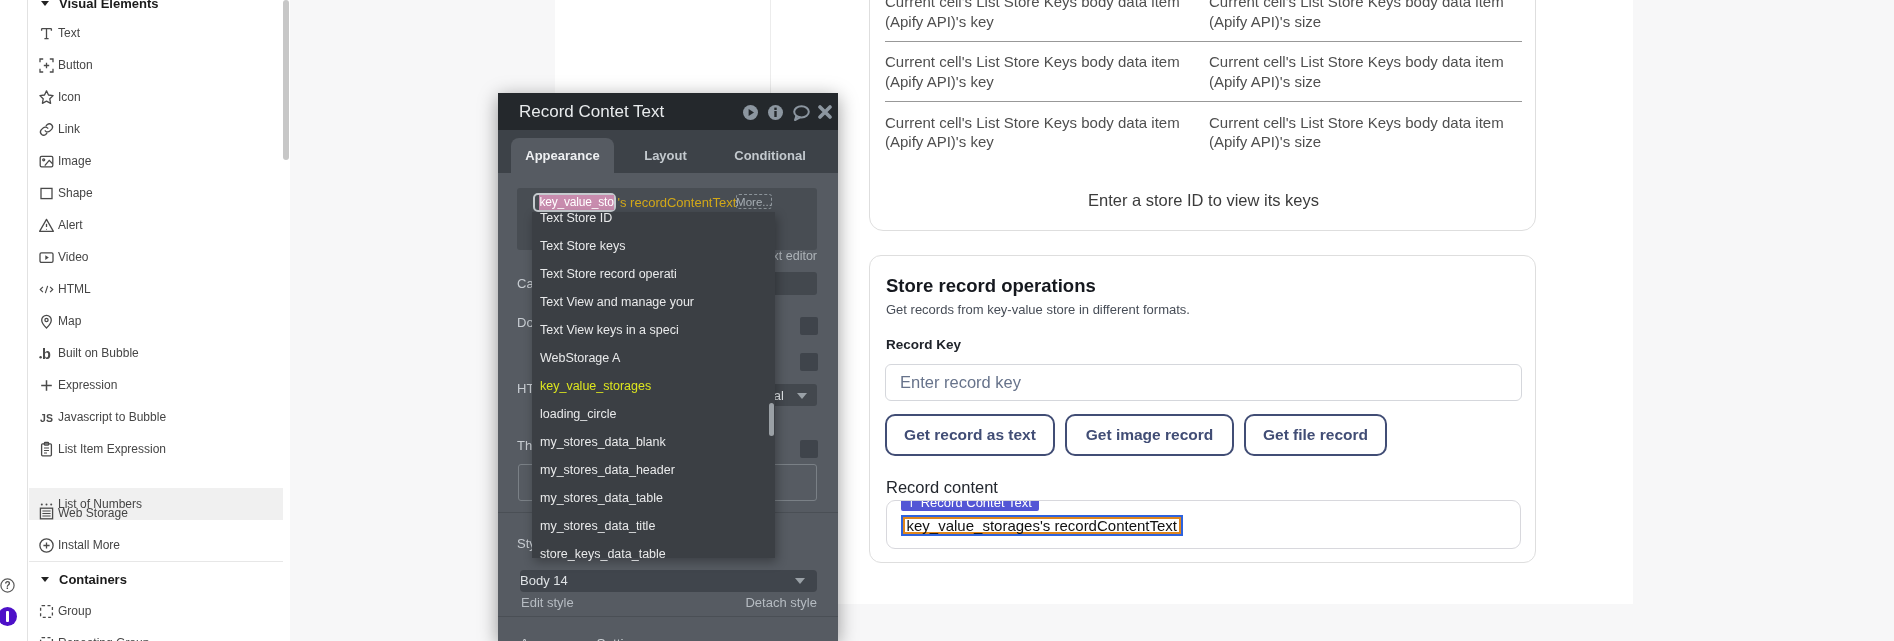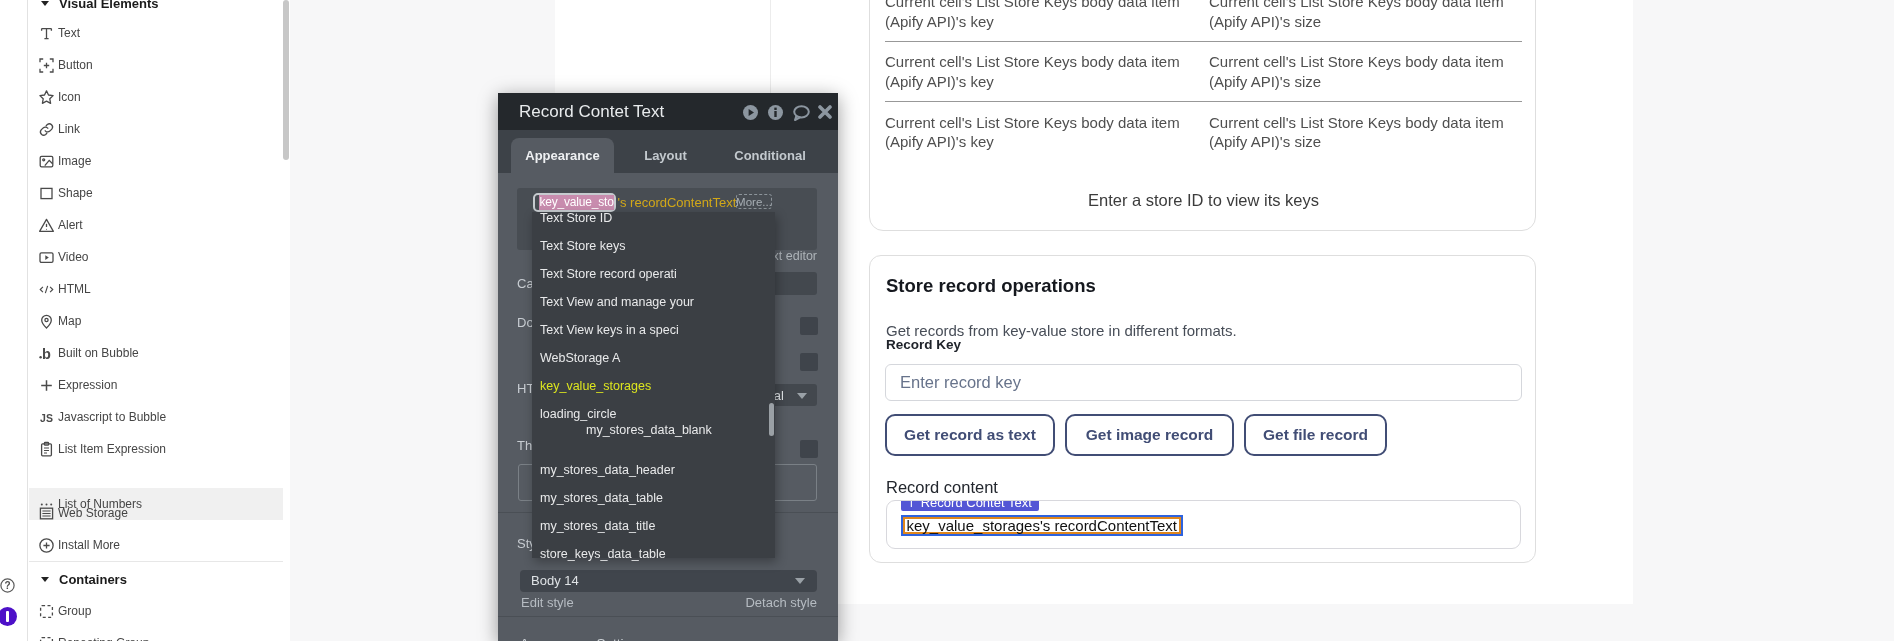--- a/index.html
+++ b/index.html
@@ -31,21 +31,21 @@
   #card1 { left:869px; top:-40px; width:667px; height:271px; border-radius:14px; }
   .trow { position:absolute; left:15px; width:637px; height:60px; }
   .trow.sep { border-bottom:1px solid #989898; }
   .tcell { position:absolute; top:50%; transform:translateY(-50%); font-size:15px; line-height:19.5px; color:#4f4f4f; width:320px; }
   .tc1 { left:0; }
   .tc2 { left:324px; }
   #enter-store { position:absolute; left:0; width:667px; top:230px; text-align:center; font-size:16.5px; color:#3c3c3c; }
 
   #card2 { left:869px; top:255px; width:667px; height:308px; border-radius:12px; }
   #c2-title { left:16px; top:19px; font-size:18.5px; font-weight:bold; color:#15181e; }
-  #c2-sub { left:16px; top:46px; font-size:15px; color:#474d57;margin-top:20px; }
+  #c2-sub { left:16px; top:46px; font-size:13px; color:#474d57; }
   #c2-rk { left:16px; top:81px; font-size:13.5px; font-weight:bold; color:#20242b; }
   #c2-input { left:15px; top:108px; width:637px; height:37px; border:1px solid #d5d7dc; border-radius:6px; display:flex; align-items:center; padding-left:14px; font-size:16.5px; color:#67738b; }
   .obtn { position:absolute; top:158px; height:42px; border:2px solid #414d75; border-radius:10px; color:#414d75; font-size:15.5px; font-weight:bold; display:flex; align-items:center; justify-content:center; }
   #c2-rc { left:16px; top:222px; font-size:16.5px; color:#23272e; }
   #c2-box { left:16px; top:243.5px; width:635px; height:49px; border:1px solid #d8d8dd; border-radius:9px; overflow:hidden; position:absolute; }
   #badge { position:absolute; left:14px; top:-6px; height:16.5px; background:#5356d5; border-radius:2px; color:#fff; font-size:13px; display:flex; align-items:center; padding:0 7px; white-space:nowrap; }
   #sel { position:absolute; left:13.5px; top:14.5px; height:20.5px; border:2px solid #2e63de; }
   #sel-in { height:100%; border:2px solid #df861c; display:flex; align-items:center; padding:0 2px; font-size:15px; color:#111; white-space:nowrap; }
 
   
@@ -63,21 +63,21 @@
   #token-pink { position:absolute; left:4px; top:0; right:0; bottom:0; background:#c88cae; display:flex; align-items:center; color:#fff; font-size:12px; letter-spacing:-0.2px; padding-left:1px; white-space:nowrap; overflow:hidden; }
   #tok-rest { position:absolute; left:100.5px; top:5.5px; height:18.5px; display:flex; align-items:center; color:#d2a818; font-size:13px; white-space:nowrap; }
   #tok-more { position:absolute; left:219px; top:6.5px; width:36px; height:15px; border:1px dashed #8d959b; border-radius:3px; color:#a7aeb4; font-size:11.5px; display:flex; align-items:center; justify-content:center; }
   #texteditor { position:absolute; right:21px; top:156px; color:#aeb4b9; font-size:12.5px; }
 
   .plabel { position:absolute; left:19px; color:#c8cdd2; font-size:13px; }
   .pinput { position:absolute; left:92px; width:227px; background:#43484e; border-radius:3px; }
   .pcheck { position:absolute; left:302px; width:18px; height:18px; background:#3f444b; border-radius:2px; }
   .psep { position:absolute; left:0; width:100%; height:1px; background:#4a4f55; }
   #bigbtn { position:absolute; left:20px; top:371px; width:299px; height:37px; border:1px solid #7a8086; border-radius:3px; }
-  #stylesel { position:absolute; left:22px; top:477px; width:297px; height:21.5px; background:#40454c; border-radius:4px; color:#dfe3e6; font-size:13px; display:flex; align-items:center; padding-left:11px; }
+  #stylesel { position:absolute; left:22px; top:477px; width:297px; height:21.5px; background:#40454c; border-radius:4px; color:#dfe3e6; font-size:13px; display:flex; align-items:center; }
   .caret { width:0; height:0; border-left:5.5px solid transparent; border-right:5.5px solid transparent; border-top:6px solid #9aa1a7; position:absolute; }
   #editstyle { position:absolute; left:23px; top:502px; color:#b6bcc2; font-size:13px; }
   #detachstyle { position:absolute; right:21px; top:502px; color:#b6bcc2; font-size:13px; }
   #appset { position:absolute; left:22px; top:543px; color:#cfd4d8; font-size:13.5px; }
 
   
   #dropdown { position:absolute; left:34px; top:119px; width:243px; height:346px; background:#3b3f44; box-shadow:2px 4px 10px rgba(0,0,0,0.3); }
   .ditem { position:absolute; left:8px; height:28px; display:flex; align-items:center; color:#e9eaeb; font-size:12.5px; white-space:nowrap; }
   #dd-thumb { position:absolute; right:1.5px; top:191px; width:5px; height:33px; background:#9aa0a5; border-radius:2.5px; }
 
@@ -310,20 +310,20 @@
 
   <div id="dropdown">
     <div class="ditem" style="top:-8px;">Text Store ID</div>
     <div class="ditem" style="top:20px;">Text Store keys</div>
     <div class="ditem" style="top:48px;">Text Store record operati</div>
     <div class="ditem" style="top:76px;">Text View and manage your</div>
     <div class="ditem" style="top:104px;">Text View keys in a speci</div>
     <div class="ditem" style="top:132px;">WebStorage A</div>
     <div class="ditem" style="top:160px; color:#dde61e;">key_value_storages</div>
     <div class="ditem" style="top:188px;">loading_circle</div>
-    <div class="ditem" style="top:204px;margin-left:46px;">my_stores_data_blank</div>
+    <div class="ditem" style="top:216px;">my_stores_data_blank</div>
     <div class="ditem" style="top:244px;">my_stores_data_header</div>
     <div class="ditem" style="top:272px;">my_stores_data_table</div>
     <div class="ditem" style="top:300px;">my_stores_data_title</div>
     <div class="ditem" style="top:328px;">store_keys_data_table</div>
     <div id="dd-thumb"></div>
   </div>
 </div>
 
 </body></html>

